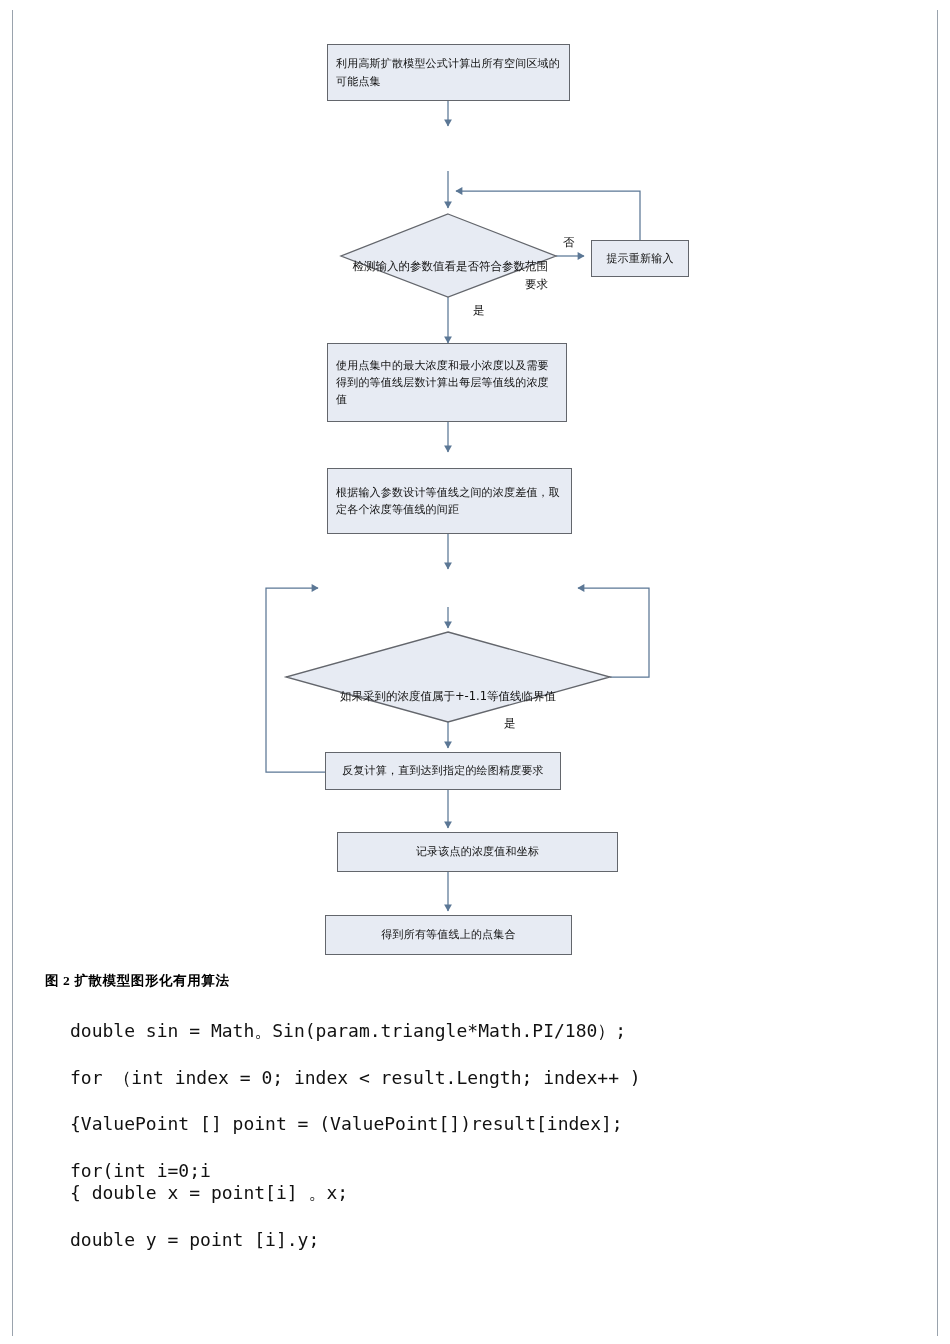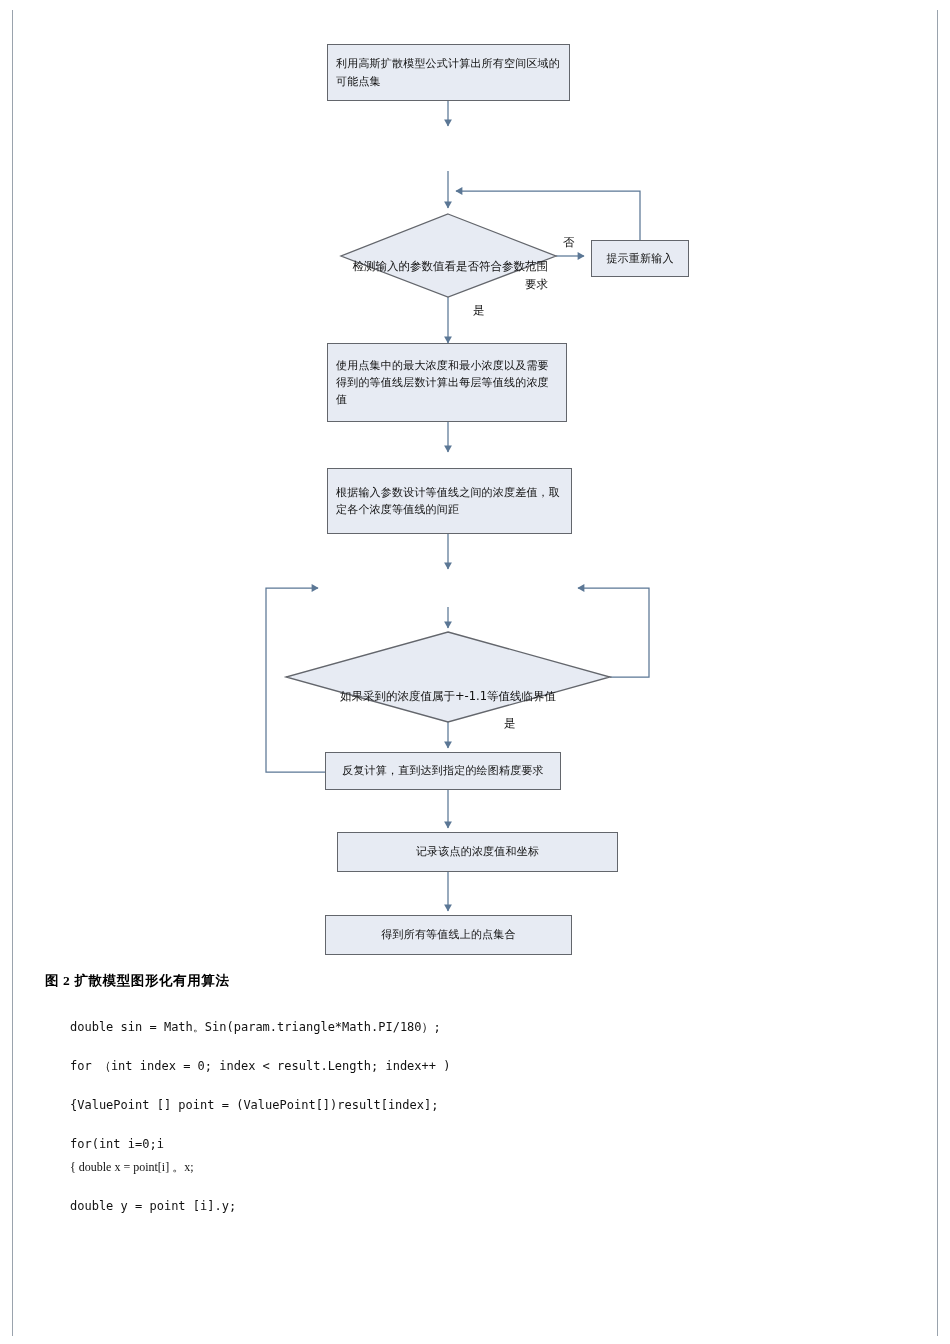--- a/index.html
+++ b/index.html
@@ -98,29 +98,29 @@
     padding-left: 45px;
   }
 
   
   #code {
     position: absolute;
     left: 70px;
     top: 1020px;
     width: 830px;
     font-family: "DejaVu Sans Mono", "Liberation Mono", monospace;
-    font-size: 12px;
+    font-size: 18px;
     color: #111;
   }
   #code .code-line {
     white-space: pre;
     line-height: 1.25;
   }
   #code .gap-before { margin-top: 24px; }
-  #code .tight { margin-top: 8px; font-family: Liberation Serif, serif; }
+  #code .tight { margin-top: 0; }
 </style>
 </head>
 <body>
 
 <div id="page">
 
   <div class="page-rule rule-left"></div>
   <div class="page-rule rule-right"></div>
 
   <div id="flow">

